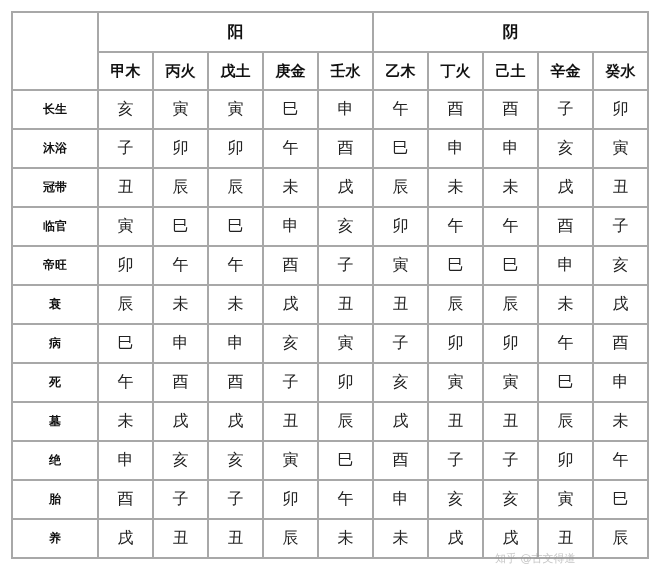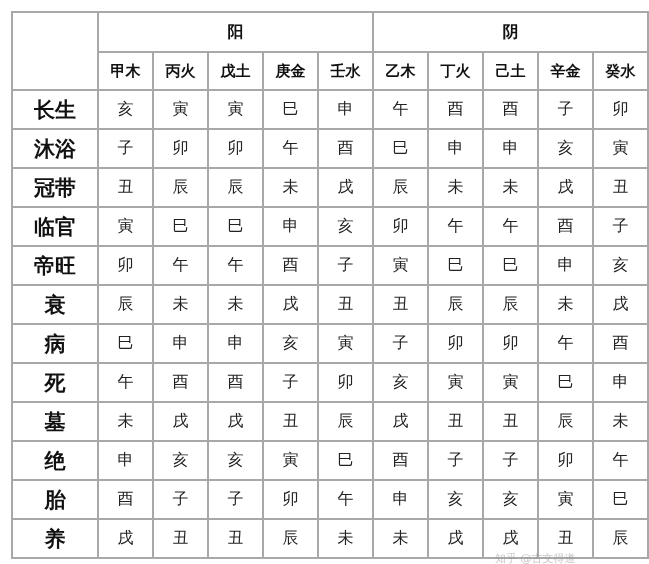--- a/index.html
+++ b/index.html
@@ -6,21 +6,21 @@
   body { width: 649px; height: 564px; overflow: hidden; position: relative;
          font-family: "DejaVu Sans", "Liberation Sans", sans-serif; }
   .wrap { position: absolute; left: 11px; top: 11px; }
   table { border-collapse: collapse; table-layout: fixed; background: #fff; }
   td, th { border: 2px solid #a8a8a8; text-align: center; vertical-align: middle;
            padding: 0; color: #111; font-size: 16px; }
   th { font-weight: bold; }
   .corner { width: 84px; }
   .group { height: 38px; font-size: 16px; }
   .stem { height: 36px; font-size: 15px; letter-spacing: 0; margin-left: 9px; }
-  tbody th { font-size: 21px; }
+  tbody th { font-size: 12px; }
   tbody td { height: 37px; font-weight: normal; font-size: 16px; color: #222; }
   col.c0 { width: 86px; }
   col.cx { width: 55px; }
   .watermark { position: absolute; left: 495px; top: 551px; font-size: 11px;
                color: rgba(150,150,150,0.55); white-space: nowrap; pointer-events: none; }
 </style>
 </head>
 <body>
 
 <div class="wrap">

